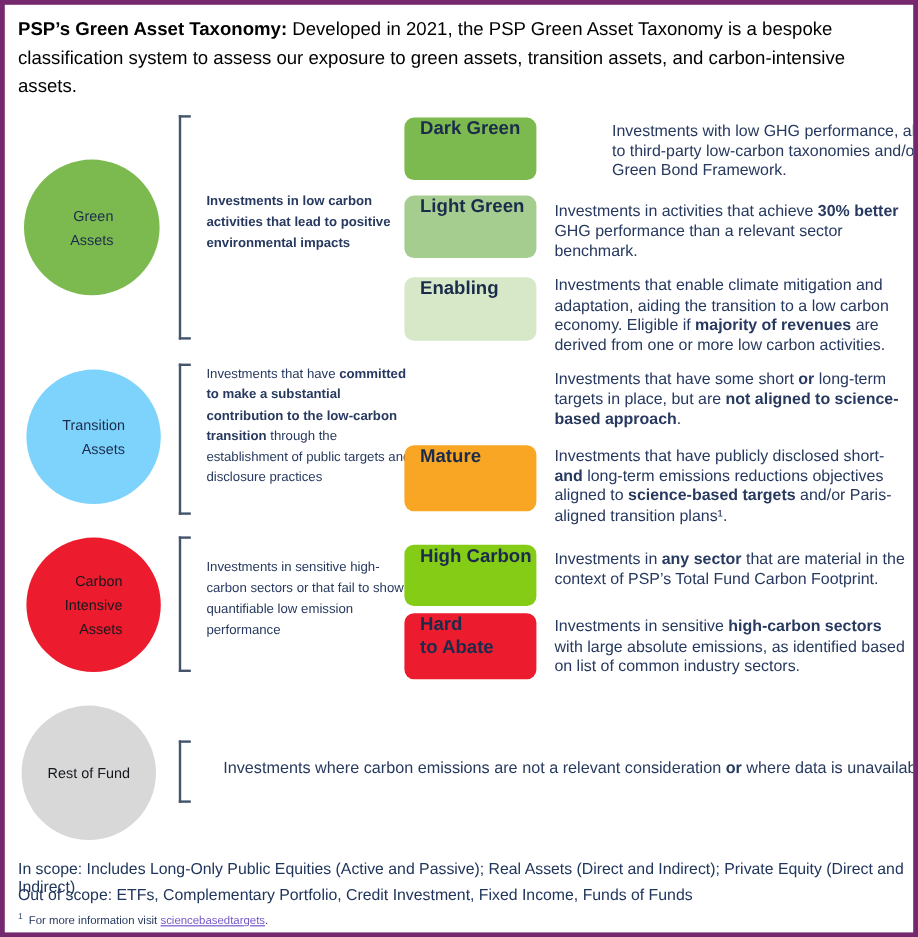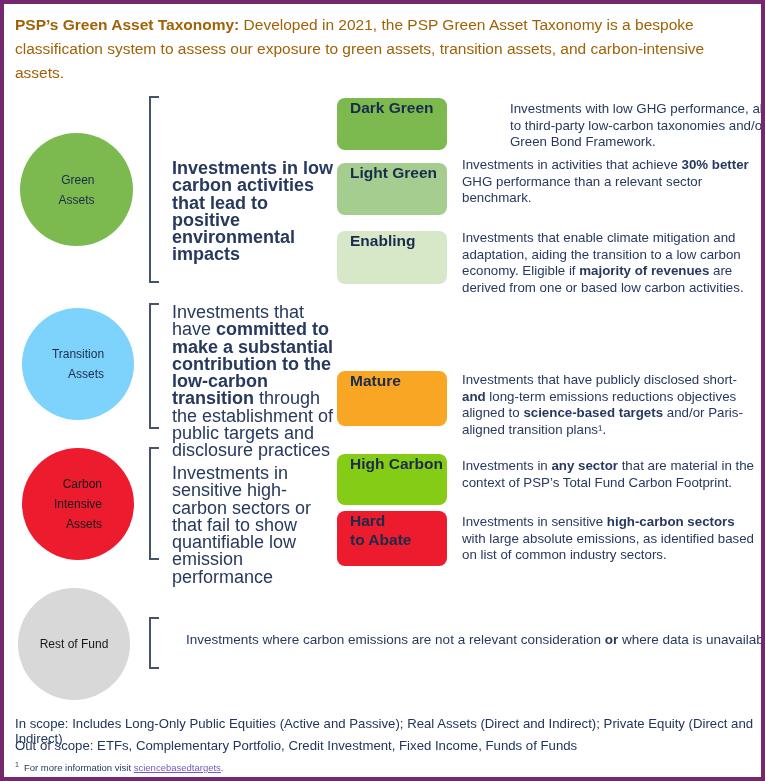--- a/index.html
+++ b/index.html
@@ -1,22 +1,22 @@
 <!DOCTYPE html>
 <html><head>
 <meta charset="utf-8">
 <style>
   html,body{margin:0;padding:0;background:#fff;font-family:"Liberation Sans",sans-serif;}
   .frame{position:relative;width:765px;height:781px;box-sizing:border-box;border:4px solid #76286E;background:#fff;overflow:hidden;}
-  .title{position:absolute;left:11px;top:9px;width:737px;font-size:15.5px;line-height:24px;color:#a16207;}
+  .title{position:absolute;left:11px;top:9px;width:737px;font-size:15.5px;line-height:24px;color:#000000;}
   .title b{font-weight:bold;}
   .circle{position:absolute;border-radius:50%;display:flex;align-items:center;justify-content:center;}
   .circle .lbl{font-weight:normal;font-size:12px;line-height:20px;text-align:right;white-space:pre-line;}
   .bracket{position:absolute;width:10px;box-sizing:border-box;border:2px solid #44546A;border-right:none;}
-  .btext{position:absolute;font-size:18px;line-height:17.3px;color:#27395F;}
+  .btext{position:absolute;font-size:11px;line-height:17.3px;color:#27395F;}
   .btext b{font-weight:bold;}
   .cat-box{position:absolute;left:333px;width:110px;border-radius:8px;display:flex;box-sizing:border-box;padding-left:13px;}
   .cat-box .lbl{font-weight:bold;font-size:15.5px;line-height:19px;white-space:pre-line;}
   .cat-desc{position:absolute;left:458px;width:297px;font-size:13.3px;line-height:16.5px;color:#27395F;}
   .cat-desc b{font-weight:bold;}
   .rest-text{position:absolute;left:182px;top:628px;font-size:13.5px;color:#27395F;white-space:nowrap;}
   .footer-line{position:absolute;left:11px;font-size:13.2px;color:#21365C;}
   .footnote{position:absolute;left:11px;top:757px;font-size:9.5px;color:#27395F;}
   .footnote sup{font-size:7px;margin-right:5px;}
   .footnote a{color:#7456C8;text-decoration:underline;cursor:pointer;}
@@ -75,22 +75,23 @@
   </div>
   <div class="cat-box" style="top: 450px; height: 51px; background-color: #84cc16;">
     <span class="lbl" style="color: rgb(27, 43, 75);">High Carbon</span>
   </div>
   <div class="cat-box" style="top: 507px; height: 55px; background-color: rgb(236, 27, 45);">
     <span class="lbl" style="color: rgb(27, 43, 75);">Hard
 to Abate</span>
   </div>
 
   <div class="cat-desc" style="top:97px;margin-left:48px;"><span>Investments with low GHG performance, aligned to third-party low-carbon taxonomies and/or PSP’s Green Bond Framework.</span></div>
-  <div class="cat-desc" style="top:153px;"><span>Investments in activities that achieve </span><b>30% better</b><span> GHG performance than a relevant sector benchmark.</span></div>
-  <div class="cat-desc" style="top:226px;"><span>Investments that enable climate mitigation and adaptation, aiding the transition to a low carbon economy. Eligible if </span><b>majority of revenues</b><span> are derived from one or based low carbon activities.</span></div>
+  <div class="cat-desc" style="top:164px;"><span>Investments in activities that achieve </span><b>30% better</b><span> GHG performance than a relevant sector benchmark.</span></div>
+  <div class="cat-desc" style="top:226px;"><span>Investments that enable climate mitigation and adaptation, aiding the transition to a low carbon economy. Eligible if </span><b>majority of revenues</b><span> are derived from one or more low carbon activities.</span></div>
+  <div class="cat-desc" style="top:304px;"><span>Investments that have some short </span><b>or</b><span> long-term targets in place, but are </span><b>not aligned to science-based approach</b><span>.</span></div>
   <div class="cat-desc" style="top:368px;"><span>Investments that have publicly disclosed short- </span><b>and</b><span> long-term emissions reductions objectives aligned to </span><b>science-based targets</b><span> and/or Paris-aligned transition plans¹.</span></div>
   <div class="cat-desc" style="top:510px;"><span>Investments in sensitive </span><b>high-carbon sectors</b><span> with large absolute emissions, as identified based on list of common industry sectors.</span></div>
   <div class="cat-desc" style="top:454px;"><span>Investments in </span><b>any sector</b><span> that are material in the context of PSP’s Total Fund Carbon Footprint.</span></div>
 
   <div class="footer-line" style="top:712px;">In scope: Includes Long-Only Public Equities (Active and Passive); Real Assets (Direct and Indirect); Private Equity (Direct and Indirect)</div>
   <div class="footer-line" style="top:734px;">Out of scope: ETFs, Complementary Portfolio, Credit Investment, Fixed Income, Funds of Funds</div>
 
   <div class="footnote"><sup>1</sup><span>For more information visit </span><a>sciencebasedtargets</a><span>.</span></div>
 
 </div>

